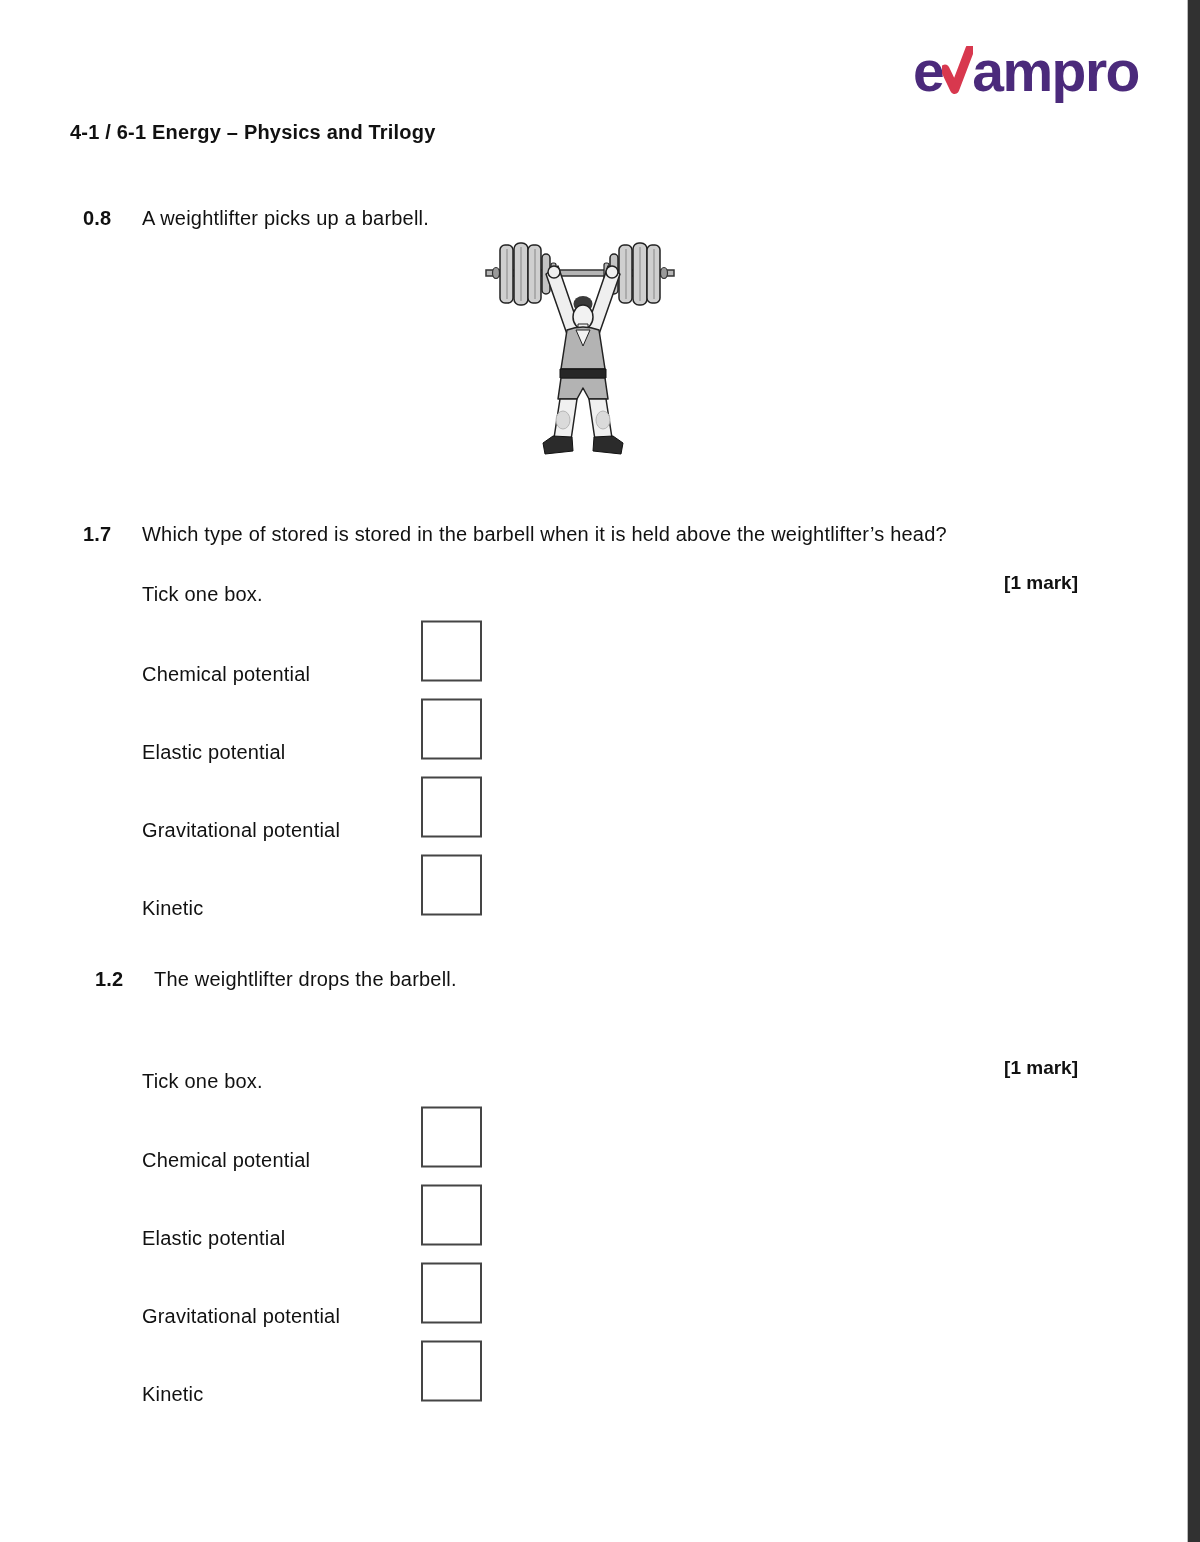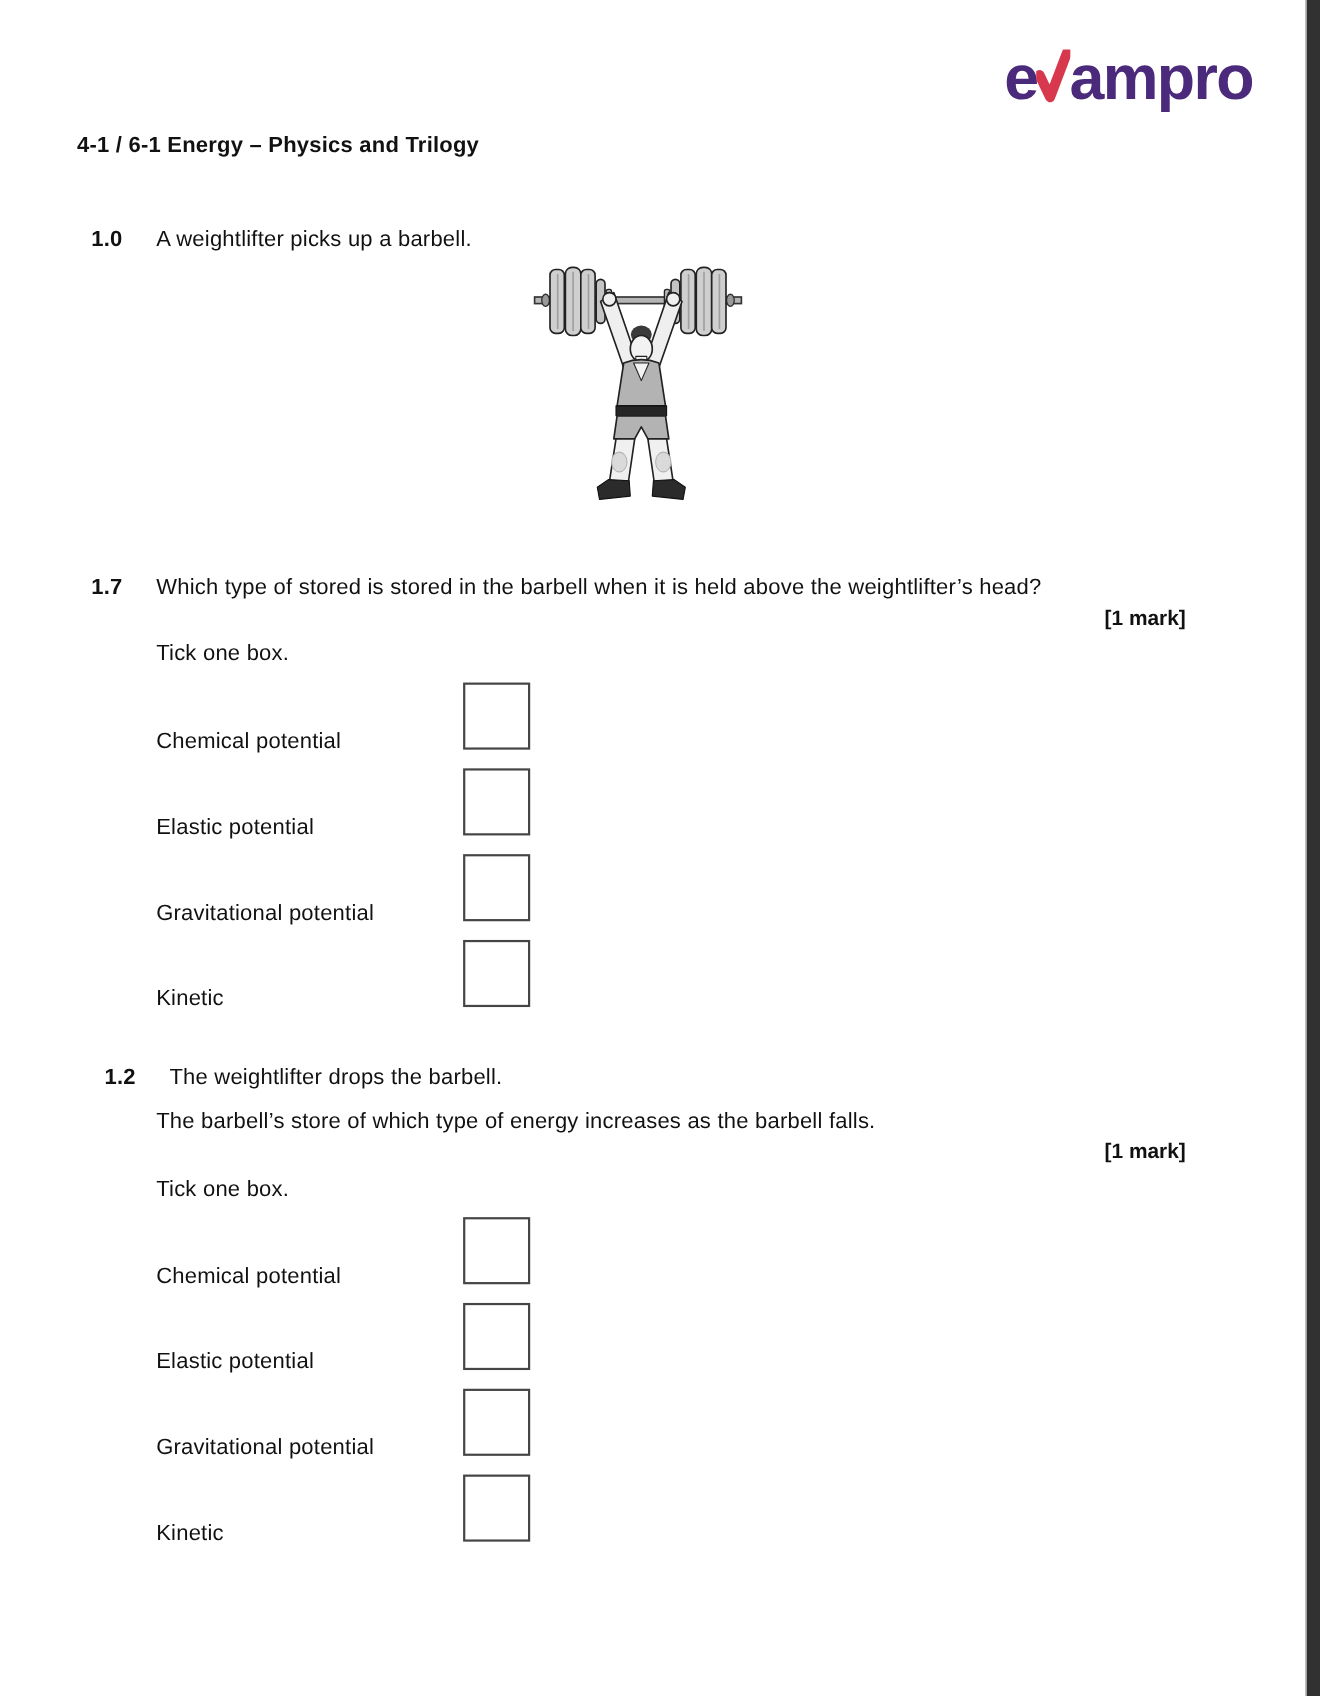--- a/index.html
+++ b/index.html
@@ -41,21 +41,21 @@
     font-size:20px; line-height:26px; letter-spacing:0.2px;
     white-space:nowrap;
   }
   .q-num {
     display:inline-block; width:59px;
     font-weight:bold;
   }
   .marks-line {
     position:absolute; left:83px; width:995px;
     text-align:right;
-    font-size:19px; font-weight:bold; line-height:24px;
+    font-size:19px; font-weight:bold; line-height:24px;margin-top:20px;
   }
   .tick-line {
     position:absolute; left:142px;
     font-size:20px; line-height:26px; letter-spacing:0.2px;
     white-space:nowrap;
   }
   .tick-line .b { font-weight:normal; }
   .options {
     position:absolute; left:142px; width:420px;
   }
@@ -87,21 +87,21 @@
 
   <div class="logo">
     <span>e</span><svg class="check-svg" viewBox="0 0 32 54">
         <polyline points="3,24 13,45 29,3" fill="none" stroke="#d8384e" stroke-width="9.5" stroke-linecap="round" stroke-linejoin="round"></polyline>
       </svg><span>ampro</span>
   </div>
 
   <div class="page-title">4-1 / 6-1 Energy – Physics and Trilogy</div>
 
   <div class="q-line" style="left:83px; top:205px;">
-    <span class="q-num">1.0</span><span>A weightlifter picks up a barbell.</span>
+    <span class="q-num">0.8</span><span>A weightlifter picks up a barbell.</span>
   </div>
 
   <svg class="figure" viewBox="0 0 200 228">
 
     <rect x="6" y="30" width="188" height="6" fill="#b5b5b5" stroke="#333" stroke-width="1.5"></rect>
     <ellipse cx="16" cy="33" rx="3.5" ry="5.5" fill="#9a9a9a" stroke="#333" stroke-width="1.2"></ellipse>
     <ellipse cx="184" cy="33" rx="3.5" ry="5.5" fill="#9a9a9a" stroke="#333" stroke-width="1.2"></ellipse>
 
     <g>
       <rect x="20" y="5" width="13" height="58" rx="5" fill="#cfcfcf" stroke="#222" stroke-width="1.5"></rect>
@@ -175,21 +175,20 @@
     </div>
     <div class="opt-row">
       <span class="opt-label">Kinetic</span>
       <span class="opt-box"></span>
     </div>
   </div>
 
   <div class="q-line" style="left:95px; top:966px;">
     <span class="q-num">1.2</span><span>The weightlifter drops the barbell.</span>
   </div>
-  <div class="q-line" style="left:142px; top:1006px;">The barbell’s store of which type of energy increases as the barbell falls.</div>
   <div class="marks-line" style="top:1036px;">[1 mark]</div>
   <div class="tick-line" style="top:1068px;">
     <span>Tick </span><span class="b">one</span><span> box.</span>
   </div>
   <div class="options" style="top:1098px;">
     <div class="opt-row">
       <span class="opt-label">Chemical potential</span>
       <span class="opt-box"></span>
     </div>
     <div class="opt-row">

